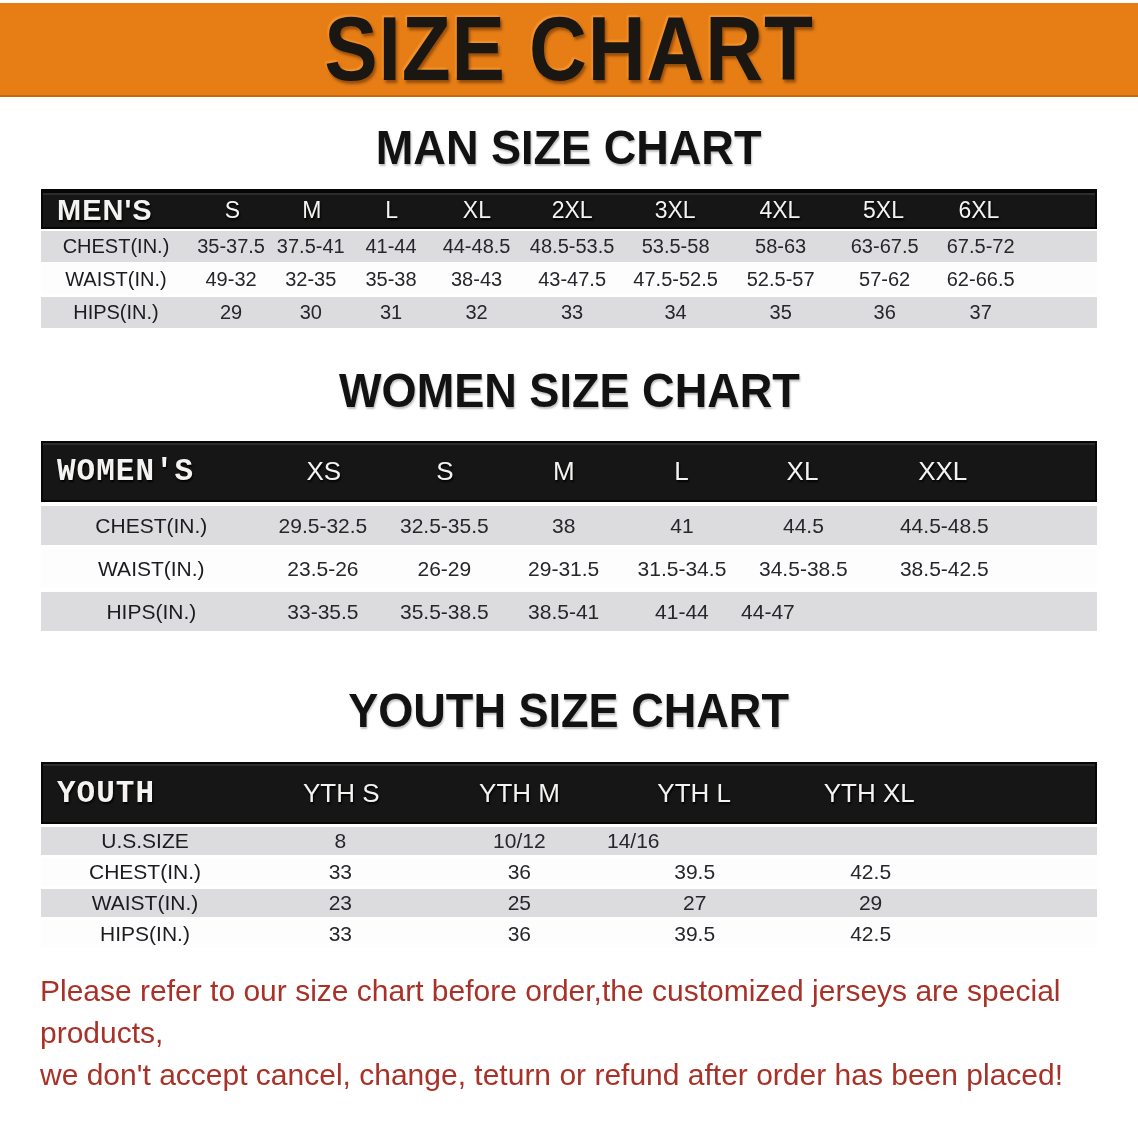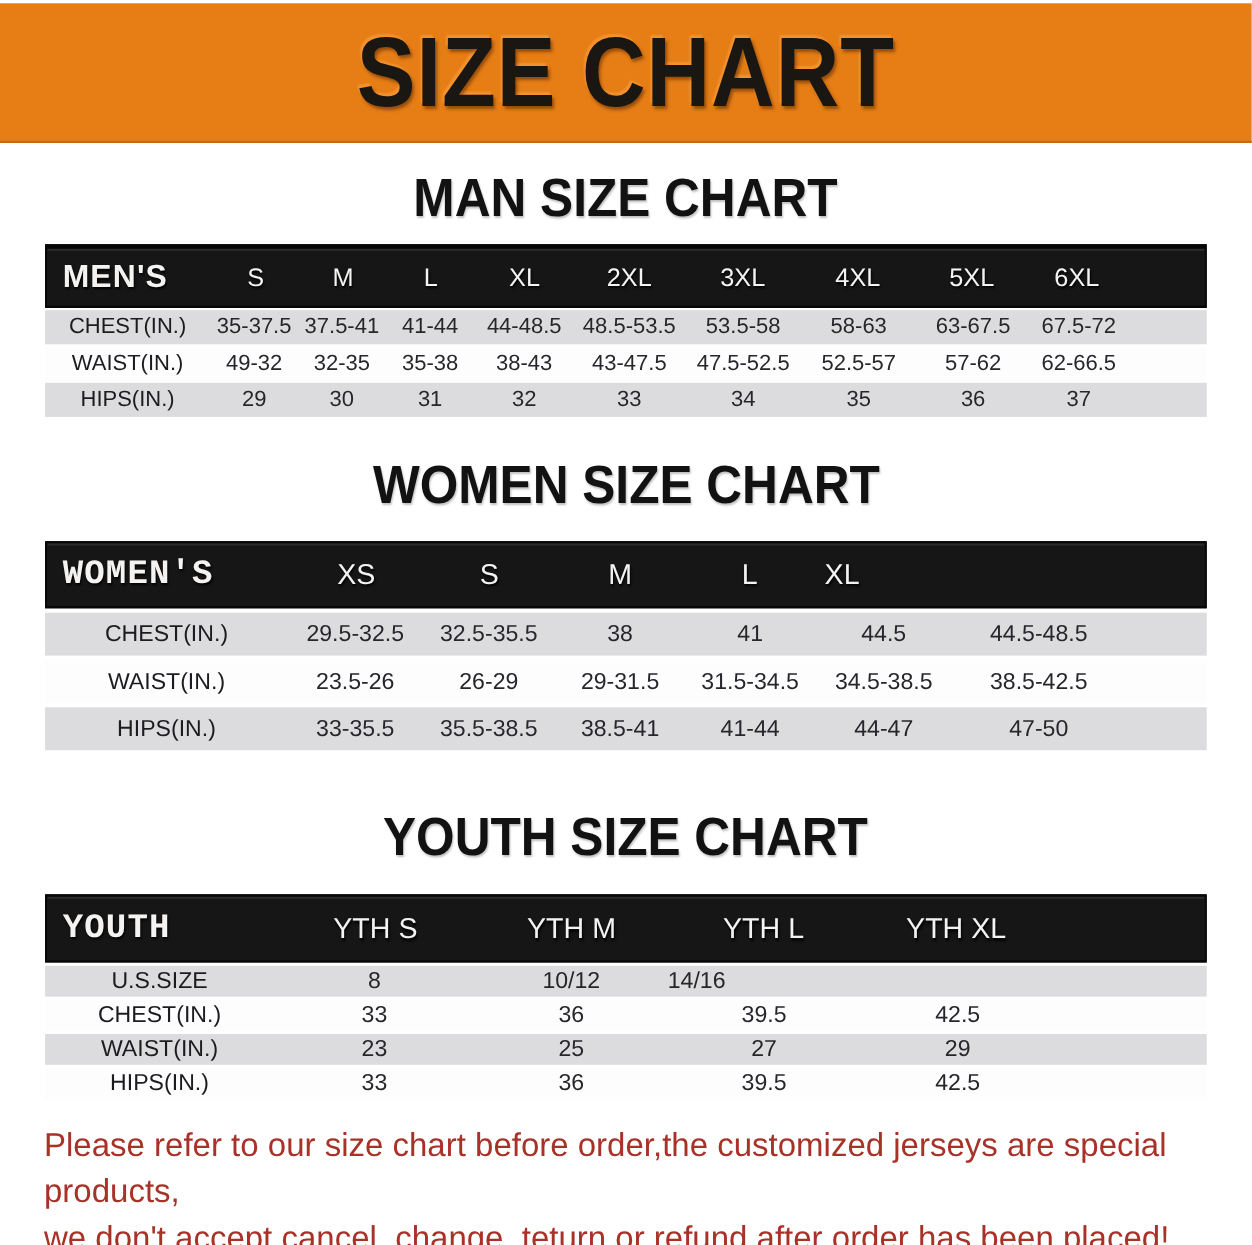--- a/index.html
+++ b/index.html
@@ -8,21 +8,21 @@
     width: 1138px;
     height: 1132px;
     background: #ffffff;
     font-family: "Liberation Sans", sans-serif;
     overflow: hidden;
   }
 
   
   .banner {
     margin-top: 3px;
-    height: 127px;
+    height: 94px;
     background: #E67D15;
     border-bottom: 2px solid #C66A0C;
     display: flex;
     align-items: center;
     justify-content: center;
   }
   .banner-title {
     display: inline-block;
     font-size: 90px;
     font-weight: 800;
@@ -63,21 +63,21 @@
   .men-grid   > :last-child { padding-right: 72px; }
   .women-grid > :last-child { padding-right: 74px; }
   .youth-grid > :last-child { padding-right: 138px; }
 
   .header-bar {
     background: #161616;
     color: #F4F3F1;
     border: 2px solid #060606;
     box-shadow: inset 0 2px 1px rgba(255,255,255,0.10);
   }
-  .men-bar   { height: 58px; border-top-width: 4px; }
+  .men-bar   { height: 40px; border-top-width: 4px; }
   .women-bar { height: 61px; }
   .youth-bar { height: 62px; }
 
   .group-label {
     font-weight: 800;
     text-align: left;
     padding-left: 14px;
     letter-spacing: 1px;
     white-space: nowrap;
     text-shadow: 1px 2px 2px rgba(0,0,0,0.9);
@@ -181,20 +181,21 @@
     <span class="heading-text">WOMEN SIZE CHART</span>
   </h2>
   <div class="size-table">
     <div class="grid-row women-grid header-bar women-bar">
       <div class="group-label">WOMEN'S</div>
       <div class="col-header">XS</div>
       <div class="col-header">S</div>
       <div class="col-header">M</div>
       <div class="col-header">L</div>
       <div class="col-header">XL</div>
+      <div class="col-header">XXL</div>
     </div>
     <div class="grid-row women-grid data-row row-gray">
       <div class="row-label">CHEST(IN.)</div>
       <div class="size-cell">29.5-32.5</div>
       <div class="size-cell">32.5-35.5</div>
       <div class="size-cell">38</div>
       <div class="size-cell">41</div>
       <div class="size-cell">44.5</div>
       <div class="size-cell">44.5-48.5</div>
     </div>
@@ -207,21 +208,20 @@
       <div class="size-cell">34.5-38.5</div>
       <div class="size-cell">38.5-42.5</div>
     </div>
     <div class="grid-row women-grid data-row row-gray">
       <div class="row-label">HIPS(IN.)</div>
       <div class="size-cell">33-35.5</div>
       <div class="size-cell">35.5-38.5</div>
       <div class="size-cell">38.5-41</div>
       <div class="size-cell">41-44</div>
       <div class="size-cell">44-47</div>
-      <div class="size-cell">47-50</div>
     </div>
   </div>
 </section>
 
 <section class="youth-section">
   <h2 class="section-heading">
     <span class="heading-text">YOUTH SIZE CHART</span>
   </h2>
   <div class="size-table">
     <div class="grid-row youth-grid header-bar youth-bar">

